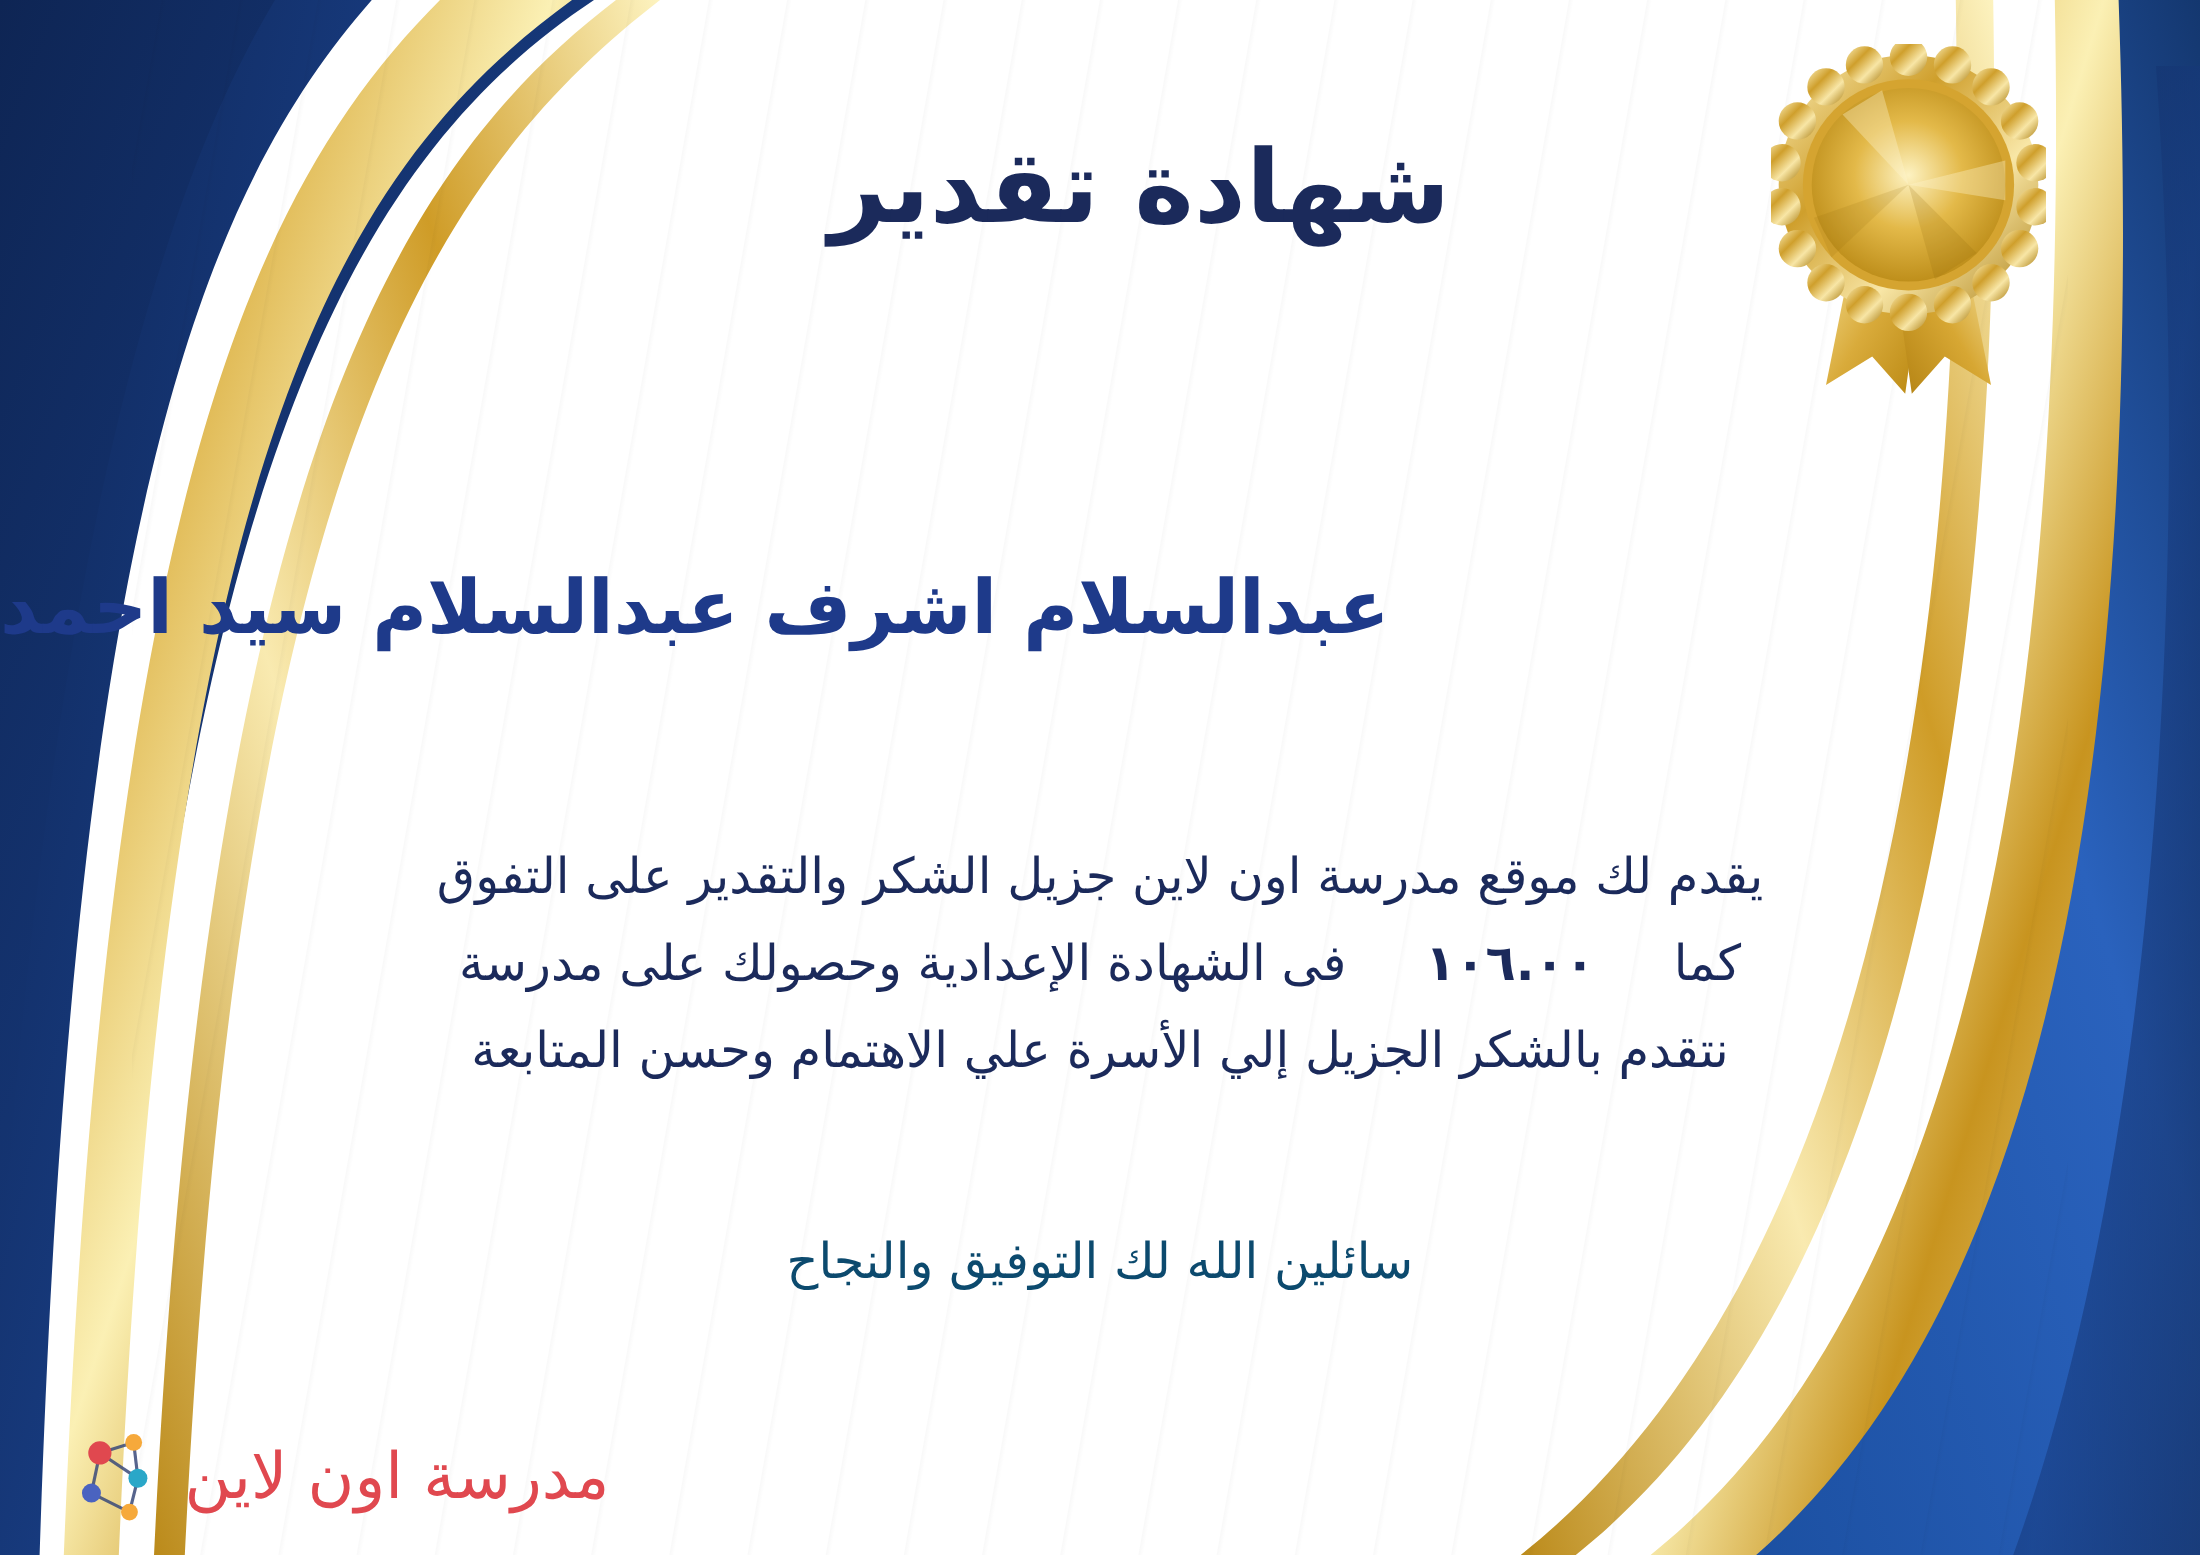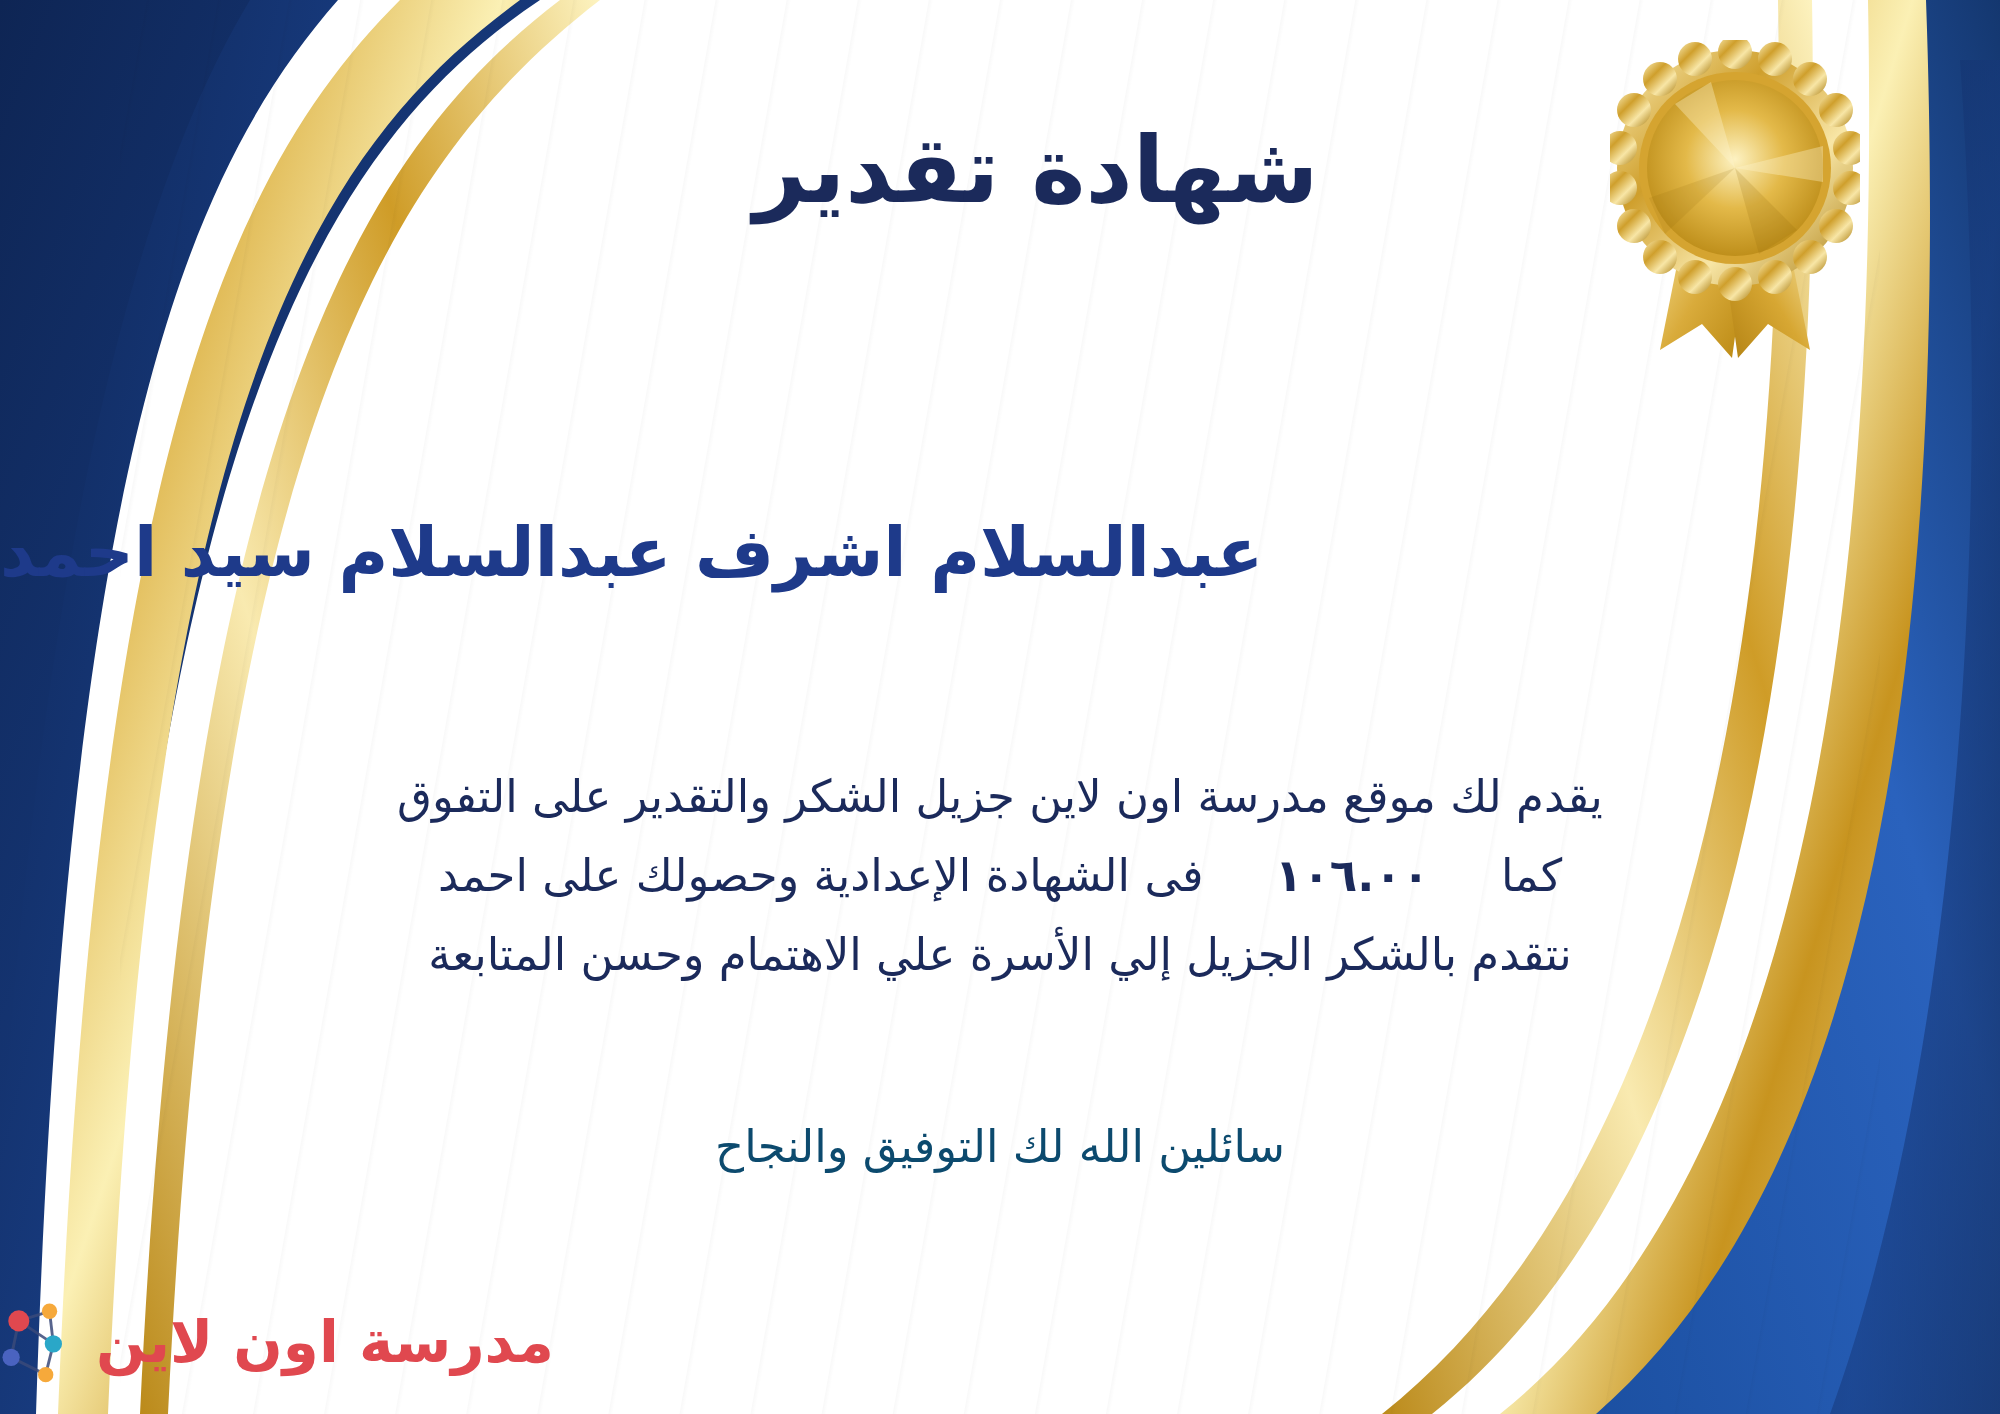--- a/index.html
+++ b/index.html
@@ -127,21 +127,21 @@
     direction: rtl;
   }
   .brand-row {
     display: flex;
     align-items: center;
     justify-content: flex-start;
     gap: 10px;
   }
   .brand-name {
     font-size: 58px;
-    font-weight: 700;
+    font-weight: 400;
     color: #e0484f;
     line-height: 1.05;
     white-space: nowrap;
   }
   .brand-url {
     direction: ltr;
     text-align: left;
     font-size: 50px;
     font-weight: 700;
     color: #1f3f8f;
@@ -289,21 +289,21 @@
 
     <div class="recipient-name">عبدالسلام اشرف عبدالسلام سيد احمد</div>
 
     <div class="body-text">
       <span class="body-line">يقدم لك موقع مدرسة اون لاين جزيل الشكر  والتقدير على التفوق</span>
       <span class="body-line">
         <span>كما</span>
         &nbsp;&nbsp;&nbsp;
         <span class="score">١٠٦.٠٠</span>
         &nbsp;&nbsp;&nbsp;
-        <span>فى الشهادة الإعدادية وحصولك على احمد</span>
+        <span>فى الشهادة الإعدادية وحصولك على مدرسة</span>
       </span>
       <span class="body-line">نتقدم  بالشكر الجزيل إلي الأسرة علي الاهتمام وحسن المتابعة</span>
     </div>
 
     <div class="closing-text">سائلين الله لك التوفيق  والنجاح</div>
   </div>
 
   <div class="brand">
     <div class="brand-row">
       <div class="brand-name">مدرسة اون لاين</div>

